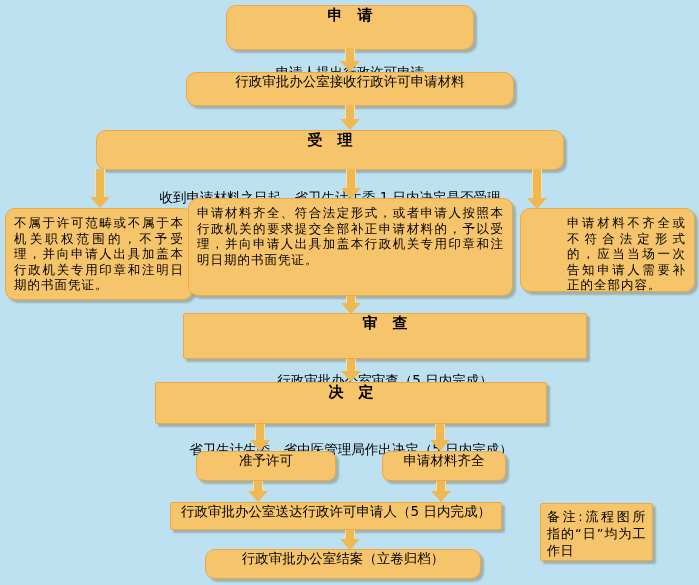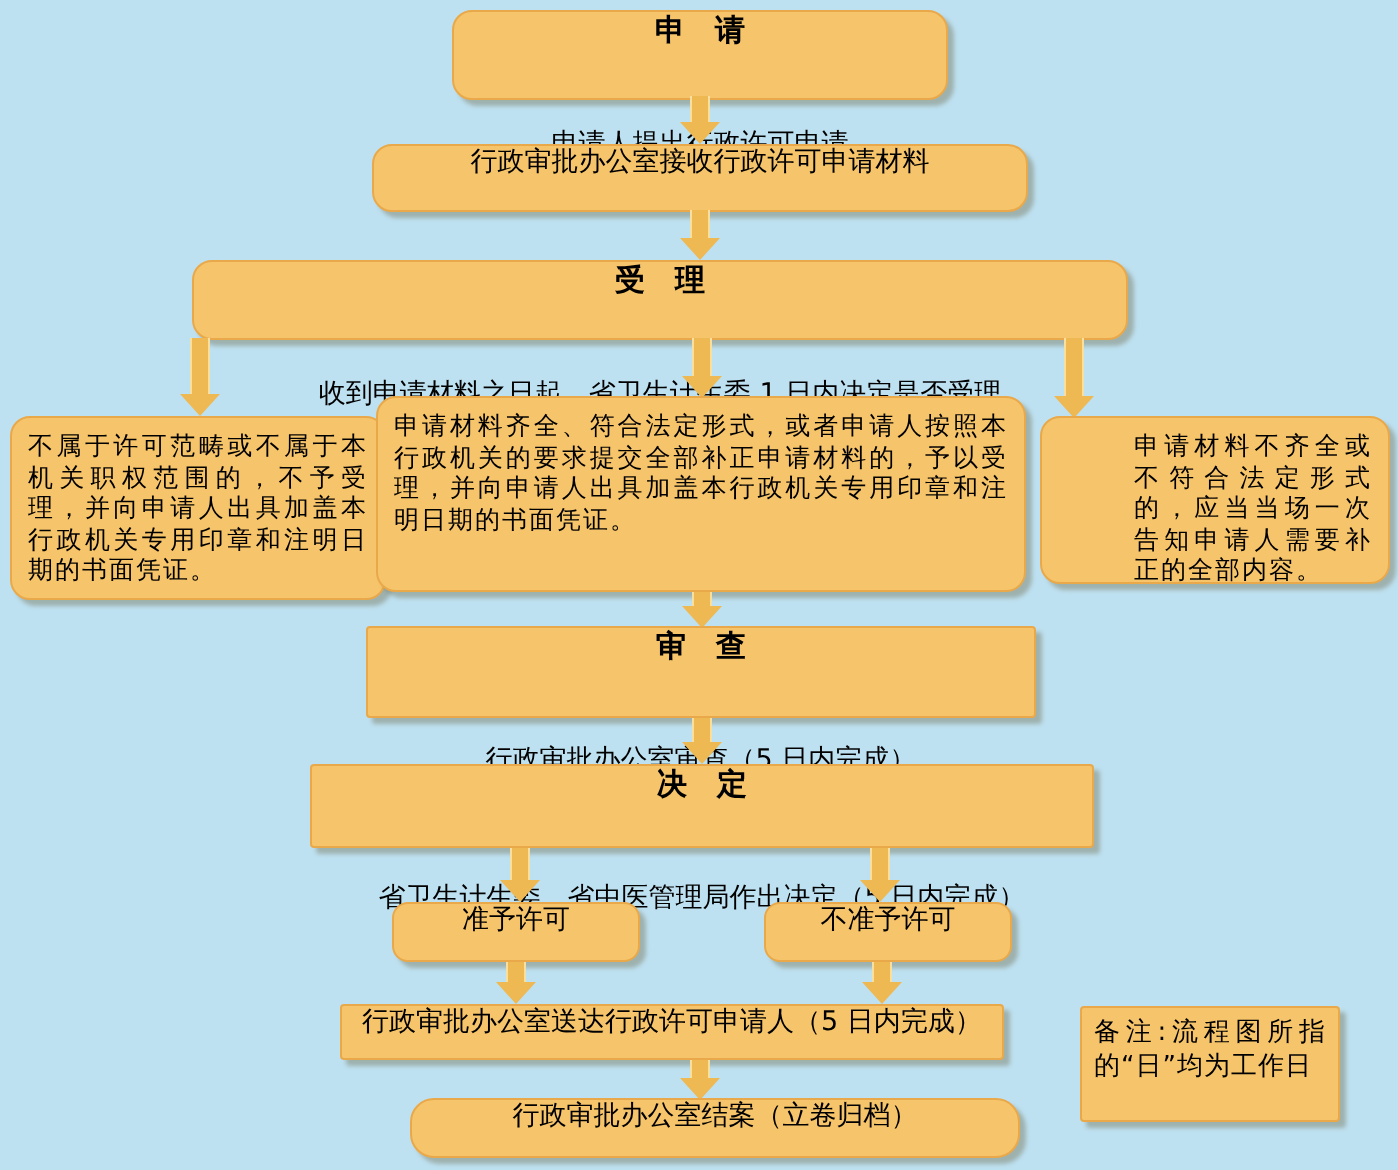--- a/index.html
+++ b/index.html
@@ -100,21 +100,21 @@
 
   <div class="box rounded para" style="left:520px;top:208px;width:175px;height:84px;padding-left:46px;">
     <div>申请材料不齐全或不符合法定形式的，应当当场一次告知申请人需要补正的全部内容。</div>
   </div>
 
   <div class="arrow" style="left:341px;top:296px;height:18px;">
       <div class="shaft"></div>
       <div class="head"></div>
     </div>
 
-  <div class="box square" style="left:183px;top:313px;width:335px;height:46px;">
+  <div class="box square" style="left:183px;top:313px;width:404px;height:46px;">
     <div class="box-title">审　查</div>
     <div class="box-sub">行政审批办公室审查（5 日内完成）</div>
   </div>
 
   <div class="arrow" style="left:341px;top:359px;height:23px;">
       <div class="shaft"></div>
       <div class="head"></div>
     </div>
 
   <div class="box square" style="left:155px;top:382px;width:392px;height:42px;">
@@ -124,47 +124,47 @@
 
   <div class="arrow" style="left:250px;top:424px;height:27px;">
       <div class="shaft"></div>
       <div class="head"></div>
     </div>
   <div class="arrow" style="left:430px;top:424px;height:27px;">
       <div class="shaft"></div>
       <div class="head"></div>
     </div>
 
-  <div class="box rounded one-line" style="left:196px;top:451px;width:124px;height:30px;border-radius:8px;">
+  <div class="box rounded one-line" style="left:196px;top:451px;width:140px;height:30px;border-radius:8px;">
     <div>准予许可</div>
   </div>
 
   <div class="box rounded one-line" style="left:382px;top:451px;width:124px;height:30px;border-radius:8px;">
-    <div>不准予许可</div>
+    <div>申请材料齐全</div>
   </div>
 
   <div class="arrow" style="left:248px;top:481px;height:21px;">
       <div class="shaft"></div>
       <div class="head"></div>
     </div>
   <div class="arrow" style="left:431px;top:481px;height:21px;">
       <div class="shaft"></div>
       <div class="head"></div>
     </div>
 
   <div class="box square one-line" style="left:170px;top:502px;width:332px;height:28px;">
     <div>行政审批办公室送达行政许可申请人（5 日内完成）</div>
   </div>
 
   <div class="arrow" style="left:340px;top:530px;height:20px;">
       <div class="shaft"></div>
       <div class="head"></div>
     </div>
 
-  <div class="box rounded one-line" style="left:205px;top:549px;width:305px;height:30px;border-radius:12px;">
+  <div class="box rounded one-line" style="left:205px;top:549px;width:276px;height:30px;">
     <div>行政审批办公室结案（立卷归档）</div>
   </div>
 
-  <div class="box square para" style="left:540px;top:503px;width:130px;height:58px;font-size:13px;letter-spacing:0.5px;line-height:17px;padding:4px 6px;">
+  <div class="box square para" style="left:540px;top:503px;width:113px;height:58px;font-size:13px;letter-spacing:0.5px;line-height:17px;padding:4px 6px;">
     <div>备注:流程图所指的“日”均为工作日</div>
   </div>
 
 </div>
 
 </body></html>

